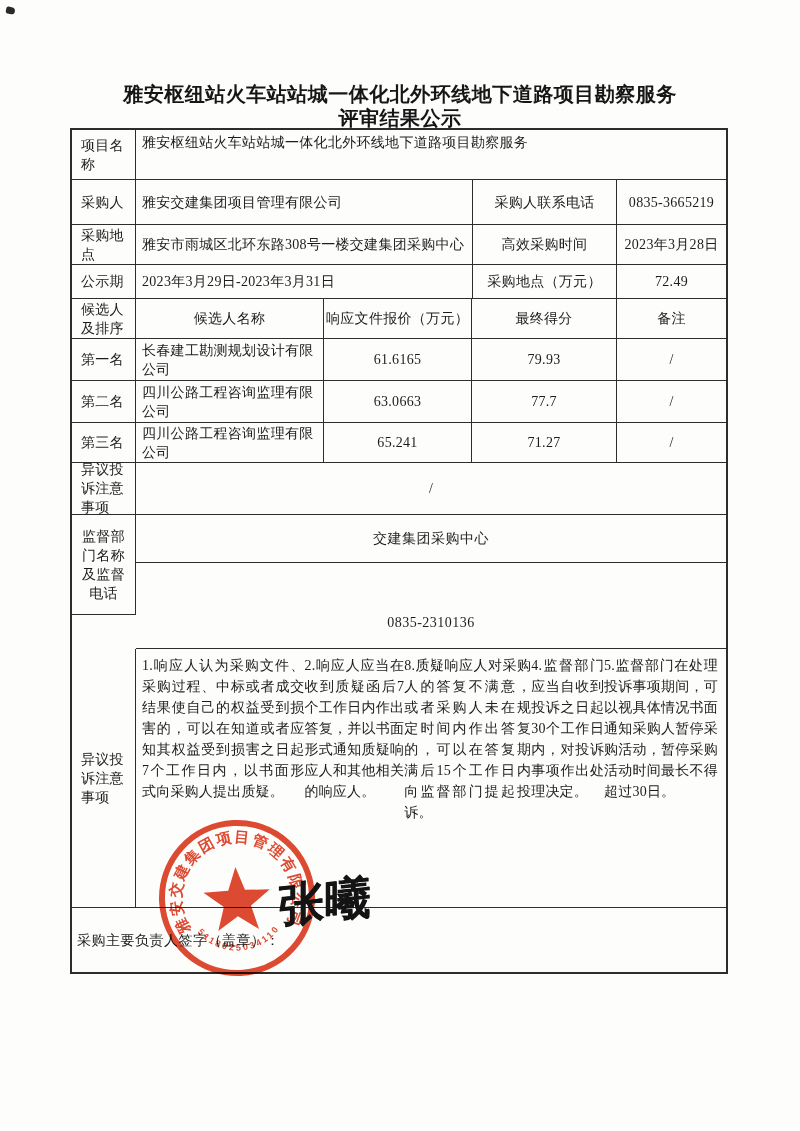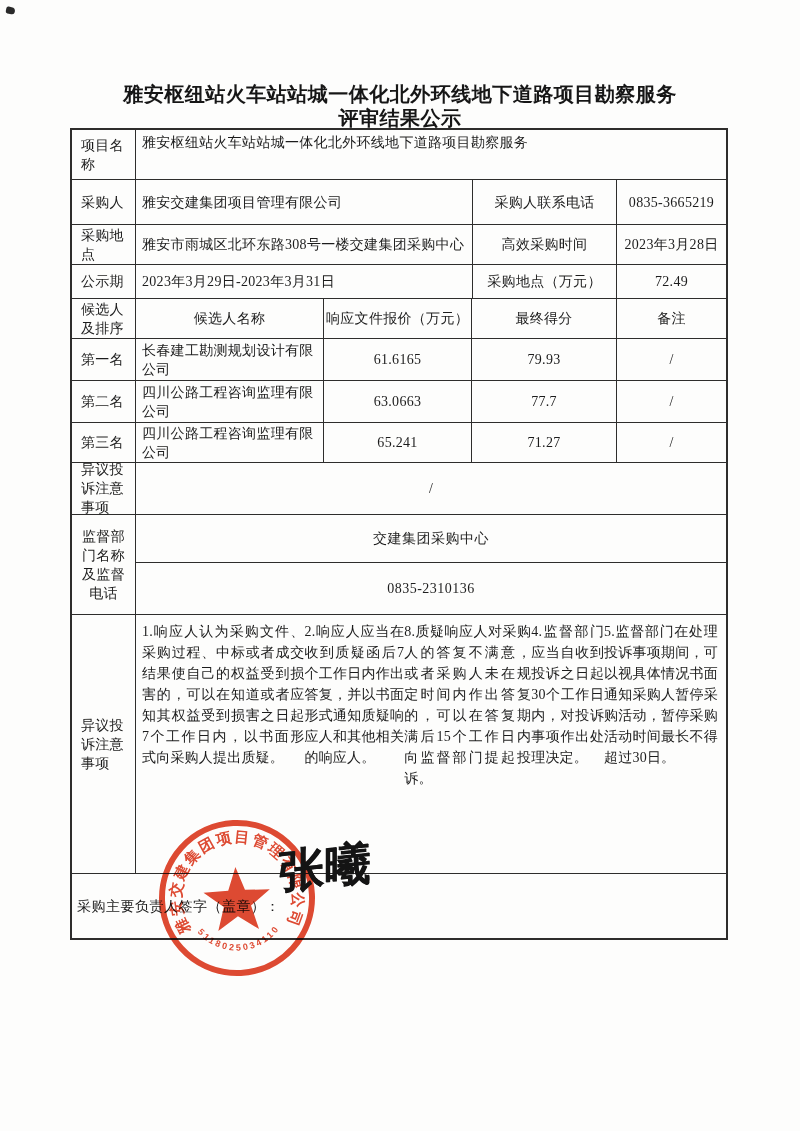--- a/index.html
+++ b/index.html
@@ -27,21 +27,21 @@
   .cell.last { border-right:none; }
   .row-last .cell { border-bottom:none; }
   .lab { width:64px; padding:2px 9px; }
   .center { justify-content:center; text-align:center; }
   .left { justify-content:flex-start; text-align:left; padding-left:6px; padding-right:6px; }
   .top { align-items:flex-start; padding-top:3px; }
   .w-main{ width:590px; } .w-v2{ width:337px; } .w-v3{ width:144px; } .w-v4{ width:109px; }
   .w-c2{ width:188px; } .w-c3{ width:148px; } .w-c4{ width:145px; } .w-c5{ width:109px; }
   .h50{height:50px} .h45{height:45px} .h40{height:40px} .h34{height:34px}
   .h42{height:42px} .h52{height:52px} .h100{height:100px} .h259{height:259px} .h64{height:64px}
-  .stack { width:590px; display:flex; flex-direction:column; }
+  .stack { width:590px; display:flex; flex-direction:column;gap:34px; }
   .stack .sub { border-bottom:1.5px solid #2e2d2c; display:flex; align-items:center;
                 justify-content:center; font-size:14px; letter-spacing:0.5px; }
   .sub.s1{ height:48px; } .sub.s2{ height:52px; }
   .objection-text { flex-direction:row; align-items:flex-start; justify-content:center;
                     padding:6px 8px 6px 6px; }
   .objection-text p { font-size:14px; line-height:21px; letter-spacing:0.2px; text-align:justify; }
   .sig-row { position:relative; width:654px; padding-left:5px; display:flex; align-items:center;
              font-size:14px; letter-spacing:0.5px; }
   .signature { position:absolute; left:206px; top:-16px; z-index:6;
                font-family:"DejaVu Sans", sans-serif; font-weight:700; font-size:46px;

